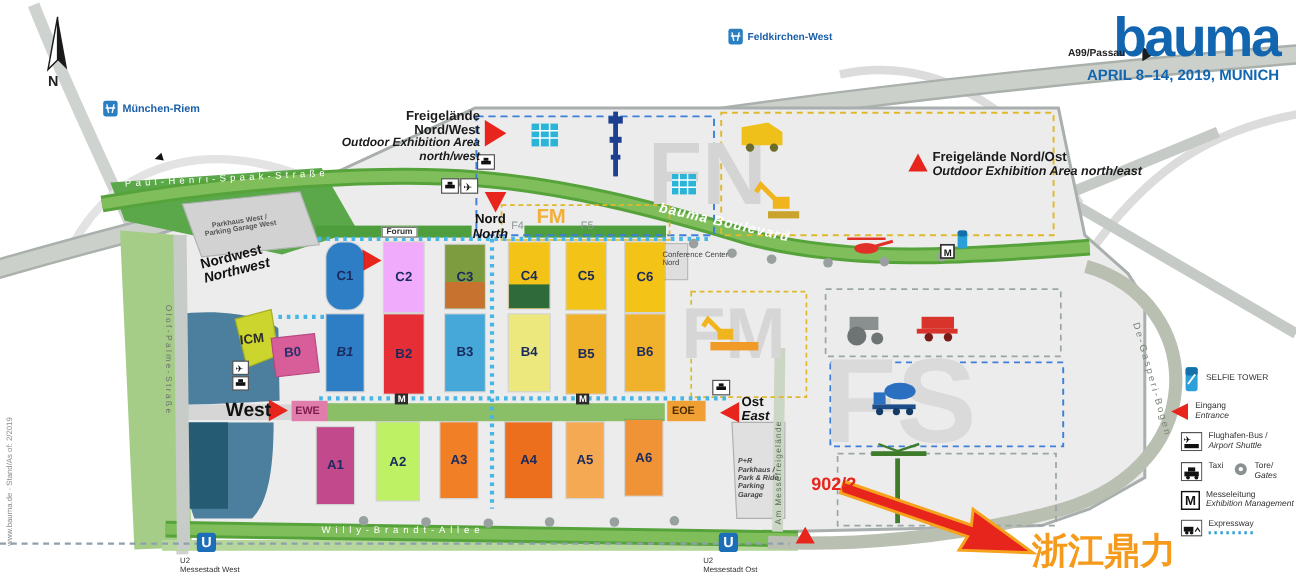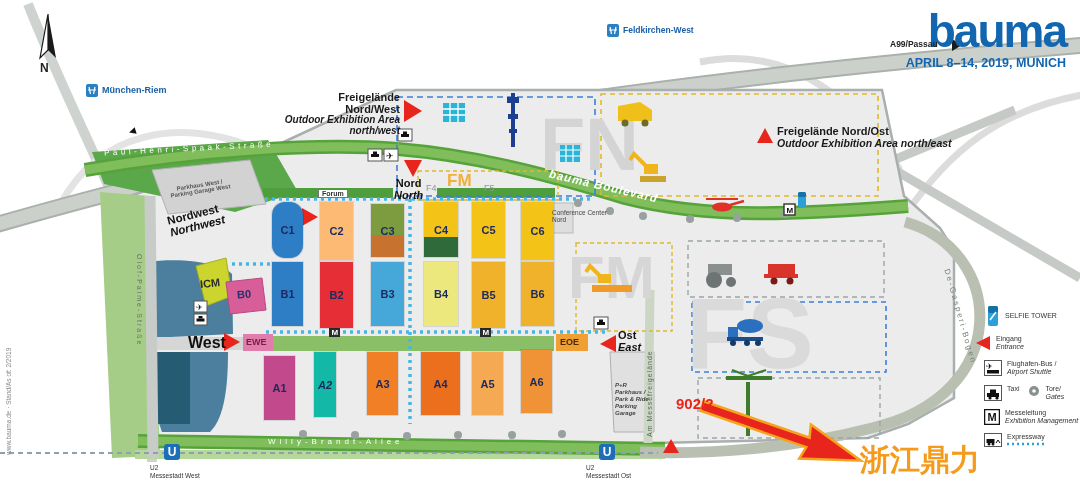--- a/index.html
+++ b/index.html
@@ -290,39 +290,39 @@
 </div>
 <div class="lbl b" style="left:188px;top:335px;font-size:16px;color:#111">West</div>
 <div class="lbl" style="left:618px;top:330px;color:#111">
   <div class="b" style="font-size:11px">Ost</div>
   <div class="b i" style="font-size:11px">East</div>
 </div>
 
 <div class="hall" style="left: 272px; top: 202px; width: 31px; height: 56px; background: rgb(46, 126, 198); border-radius: 13px;">
       <span class="hall-label">C1</span>
     </div>
-<div class="hall" style="left: 320px; top: 202px; width: 33px; height: 58px; background: #fdba74;">
+<div class="hall" style="left: 320px; top: 202px; width: 33px; height: 58px; background: #f0abfc;">
       <span class="hall-label">C2</span>
     </div>
 <div class="hall" style="left: 371px; top: 204px; width: 33px; height: 53px; background: rgb(125, 156, 64);">
       <i class="half" style="background: rgb(200, 114, 47);"></i>
       <span class="hall-label">C3</span>
     </div>
 <div class="hall" style="left: 424px; top: 202px; width: 34px; height: 55px; background: rgb(243, 195, 23);">
       <i class="half" style="height: 36%; background: rgb(47, 107, 58);"></i>
       <span class="hall-label">C4</span>
     </div>
 <div class="hall" style="left: 472px; top: 202px; width: 33px; height: 56px; background: rgb(243, 195, 23);">
       <span class="hall-label">C5</span>
     </div>
 <div class="hall" style="left: 521px; top: 202px; width: 33px; height: 58px; background: rgb(243, 195, 23);">
       <span class="hall-label">C6</span>
     </div>
 
-<div class="hall" style="left: 272px; top: 262px; width: 31px; height: 64px; background: rgb(46, 126, 198);">
+<div class="hall" style="left: 272px; top: 262px; width: 31px; height: 64px; background: rgb(46, 126, 198); font-style: italic;">
       <span class="hall-label">B1</span>
     </div>
 <div class="hall" style="left: 320px; top: 262px; width: 33px; height: 66px; background: rgb(230, 46, 54); text-align: right;">
       <span class="hall-label">B2</span>
     </div>
 <div class="hall" style="left: 371px; top: 262px; width: 33px; height: 64px; background: rgb(69, 168, 216);">
       <span class="hall-label">B3</span>
     </div>
 <div class="hall" style="left: 424px; top: 262px; width: 34px; height: 64px; background: rgb(236, 232, 126);">
       <span class="hall-label">B4</span>
@@ -330,21 +330,21 @@
 <div class="hall" style="left: 472px; top: 262px; width: 33px; height: 66px; background: rgb(240, 178, 42);">
       <span class="hall-label">B5</span>
     </div>
 <div class="hall" style="left: 521px; top: 262px; width: 33px; height: 64px; background: rgb(240, 178, 42);">
       <span class="hall-label">B6</span>
     </div>
 
 <div class="hall" style="left: 264px; top: 356px; width: 31px; height: 64px; background: rgb(194, 73, 139);">
       <span class="hall-label">A1</span>
     </div>
-<div class="hall" style="left: 314px; top: 352px; width: 22px; height: 65px; background: #14b8a6; font-style: italic;">
+<div class="hall" style="left: 314px; top: 352px; width: 35px; height: 65px; background: #bef264;">
       <span class="hall-label">A2</span>
     </div>
 <div class="hall" style="left: 367px; top: 352px; width: 31px; height: 63px; background: rgb(240, 127, 38);">
       <span class="hall-label">A3</span>
     </div>
 <div class="hall" style="left: 421px; top: 352px; width: 39px; height: 63px; background: rgb(236, 111, 29);">
       <span class="hall-label">A4</span>
     </div>
 <div class="hall" style="left: 472px; top: 352px; width: 31px; height: 63px; background: rgb(245, 169, 83);">
       <span class="hall-label">A5</span>

